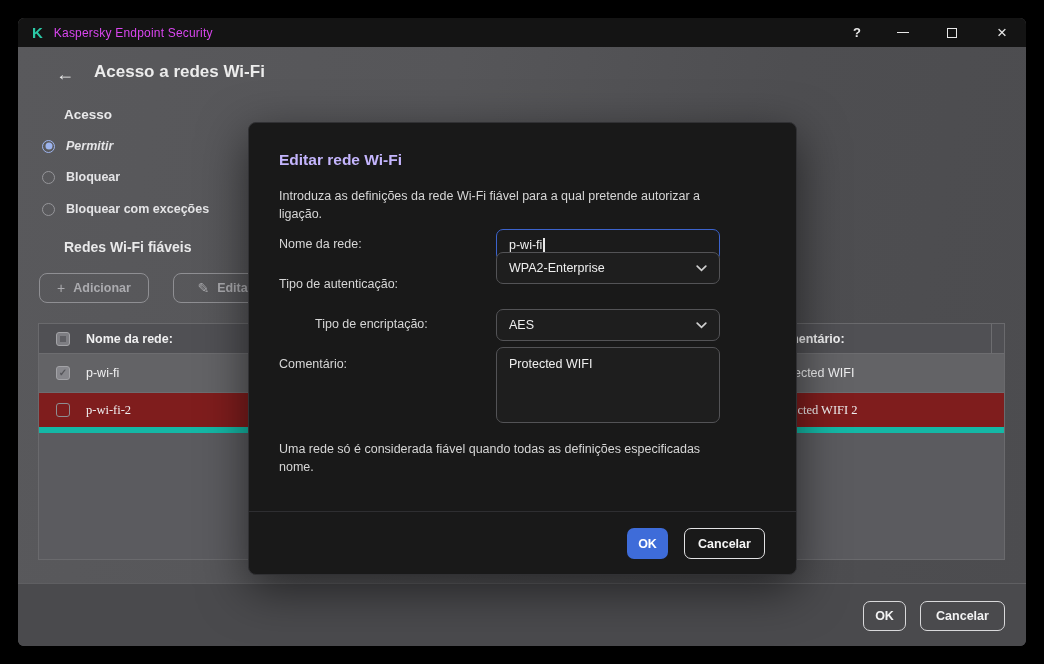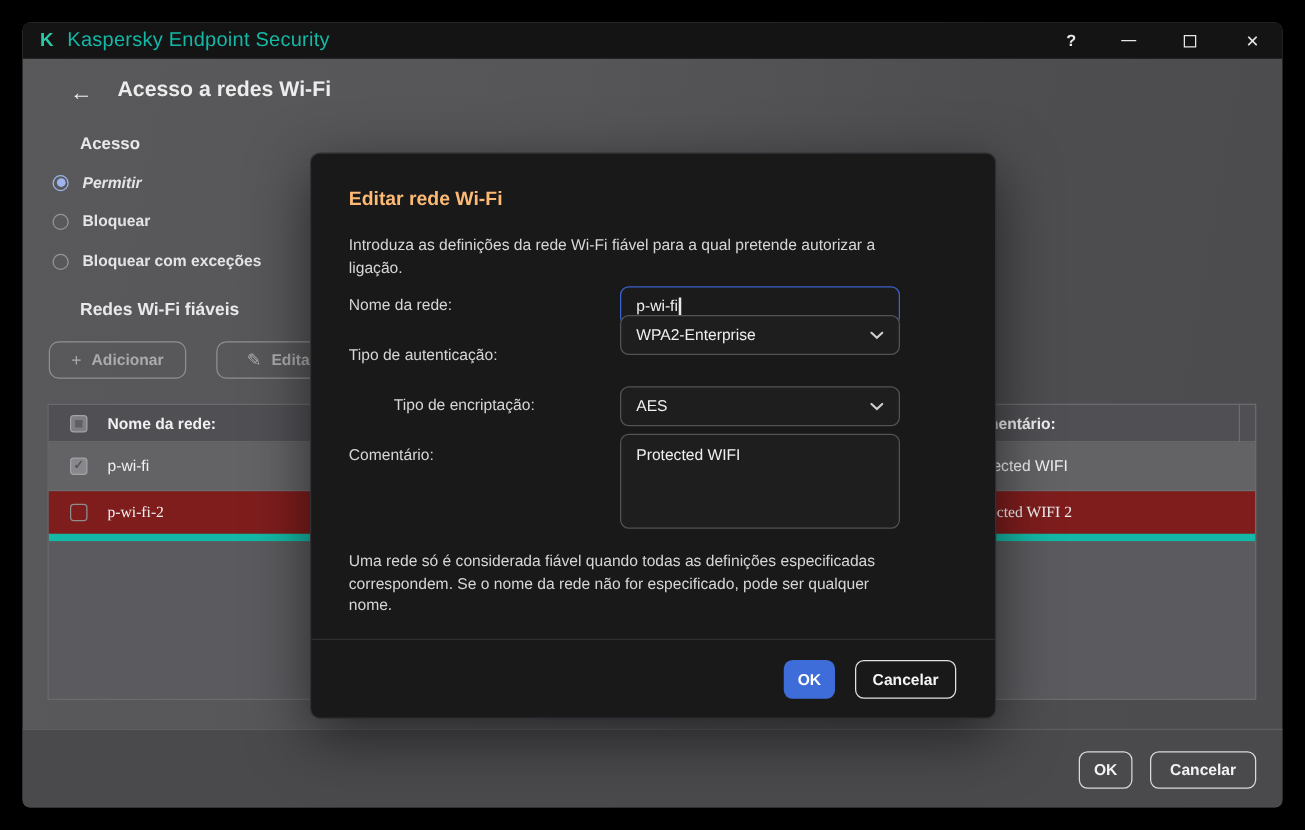--- a/index.html
+++ b/index.html
@@ -7,21 +7,21 @@
   .screen { position: relative; width: 1044px; height: 664px; background: #000; overflow: hidden; }
 
   
   .window { position: absolute; left: 18px; top: 18px; width: 1008px; height: 628px;
             border-radius: 6px; overflow: hidden;
             background: linear-gradient(100deg, #59595c 0%, #565659 40%, #4e4e51 70%, #4c4c4f 100%); }
 
   .titlebar { position: absolute; left: 0; top: 0; width: 100%; height: 29px; background: #141414;
               display: flex; align-items: center; padding: 0 14px; }
   .logo { color: #2bc9a6; font-size: 15px; font-weight: 800; margin-right: 11px; line-height: 1; }
-  .app-title { color: #14b8a6; font-size: 16px; letter-spacing: .2px; }
+  .app-title { color: #d946ef; font-size: 12px; letter-spacing: .2px; }
   .tb-btn { position: absolute; top: 0; height: 29px; width: 24px; display: flex; align-items: center;
             justify-content: center; color: #e8e8e8; cursor: default; }
   .tb-help { left: 827px; font-size: 13px; font-weight: 700; }
   .tb-min  { left: 873px; }
   .tb-min .bar { width: 12px; height: 1.5px; background: #e8e8e8; }
   .tb-max  { left: 922px; }
   .tb-max .box { width: 10px; height: 10px; border: 1.4px solid #e8e8e8; }
   .tb-close{ left: 972px; font-size: 17px; font-weight: 400; }
 
   
@@ -74,21 +74,21 @@
                  background: transparent; color: #f2f2f3; font-size: 12.5px; font-weight: 700;
                  display: flex; align-items: center; justify-content: center;
                  font-family: "Liberation Sans", sans-serif; }
   .bb-ok { left: 845px; width: 43px; }
   .bb-cancel { left: 902px; width: 85px; }
 
   
   .dialog { position: absolute; left: 230px; top: 104px; width: 549px; height: 453px; background: #191919;
             border: 1px solid #313134; border-radius: 8px; box-shadow: 0 14px 48px rgba(0,0,0,.55);
             z-index: 5; }
-  .dlg-title { position: absolute; left: 30px; top: 28px; color: #fdba74; font-size: 15.5px; font-weight: 700; }
+  .dlg-title { position: absolute; left: 30px; top: 28px; color: #c4b5fd; font-size: 15.5px; font-weight: 700; }
   .dlg-desc { position: absolute; left: 30px; top: 65px; color: #d6d6d6; font-size: 12.5px; line-height: 17.5px; }
   .fld-label { position: absolute; left: 30px; color: #d6d6d6; font-size: 12.5px; }
   .fld-ctl { position: absolute; left: 247px; width: 224px; height: 32px; border-radius: 7px;
              display: flex; align-items: center; font-size: 12.5px; color: #efefef; }
   .inp { border: 1.5px solid #3c63cc; background: #1b1b1b; padding: 0 12px; }
   .caret { display: inline-block; width: 1.5px; height: 14px; background: #e9e9e9; margin-left: 1px;
            vertical-align: -2px; }
   .sel-ctl { border: 1px solid #535356; background: #1e1e1e; padding: 0 12px; justify-content: space-between; }
   .dlg-textarea { position: absolute; left: 247px; top: 224px; width: 224px; height: 76px; border-radius: 7px;
                   border: 1px solid #535356; background: #1e1e1e; color: #efefef; font-size: 12.5px;
@@ -201,21 +201,20 @@
         <svg width="11" height="7" viewBox="0 0 11 7">
             <path d="M1.2 1.2 L5.5 5.3 L9.8 1.2" stroke="#cfcfcf" stroke-width="1.7" fill="none" stroke-linecap="round"></path>
           </svg>
       </div>
 
       <div class="fld-label" style="top:234px;">Comentário:</div>
       <textarea class="dlg-textarea" style="">Protected WIFI</textarea>
 
       <div class="dlg-note">
         <div>Uma rede só é considerada fiável quando todas as definições especificadas</div>
-        <div>correspondem. Se o nome da rede não for especificado, pode ser qualquer</div>
         <div>nome.</div>
       </div>
 
       <div class="dlg-footer">
         <button class="dlg-ok">OK</button>
         <div class="dlg-cancel">Cancelar</div>
       </div>
     </div>
 
   </div>

